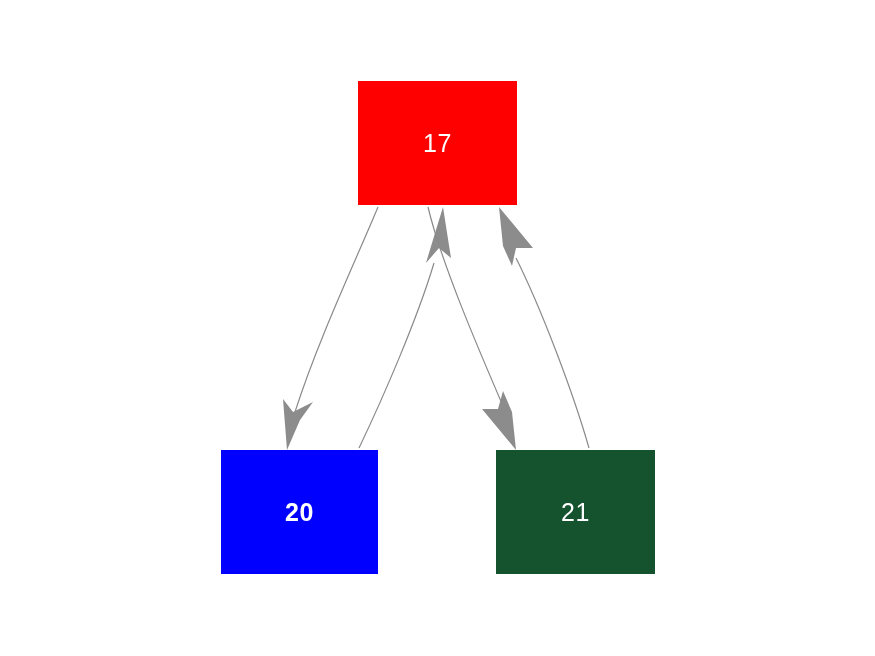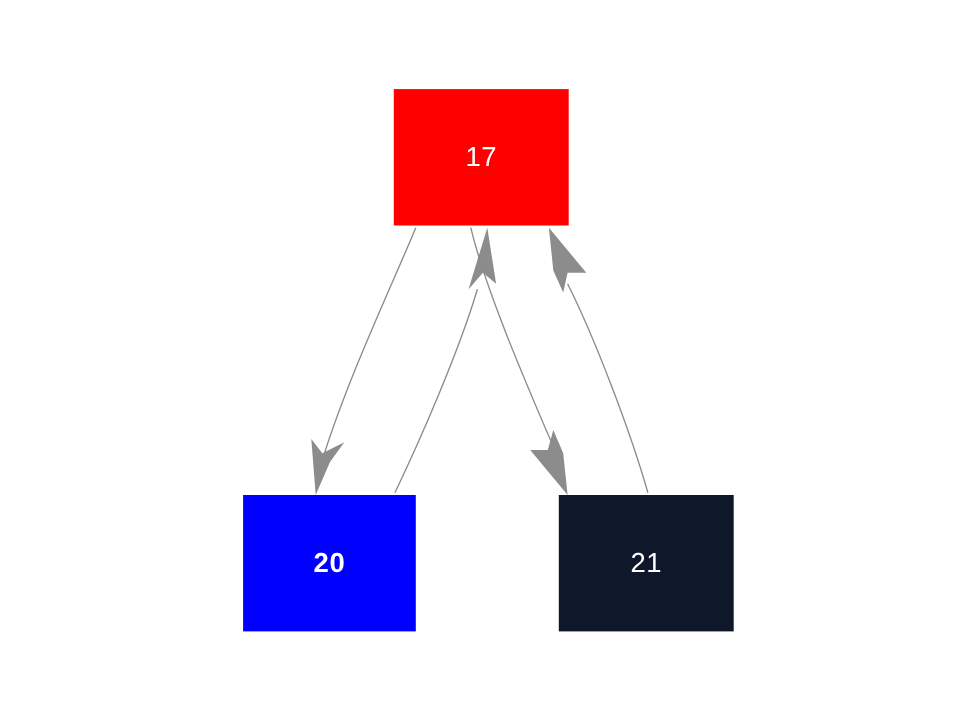--- a/index.html
+++ b/index.html
@@ -77,17 +77,17 @@
   </svg>
 
   <div class="node" style="left:358px; top:81px; width:159px; height:124px; background:#ff0000;">
     <span class="node-label">17</span>
   </div>
 
   <div class="node" style="left:221px; top:450px; width:157px; height:124px; background:#0000ff;font-weight:bold;">
     <span class="node-label">20</span>
   </div>
 
-  <div class="node" style="left:496px; top:450px; width:159px; height:124px; background:#0f172a;margin-left:12px;">
+  <div class="node" style="left:496px; top:450px; width:159px; height:124px; background:#14532d;">
     <span class="node-label">21</span>
   </div>
 
 </div>
 
 </body></html>

